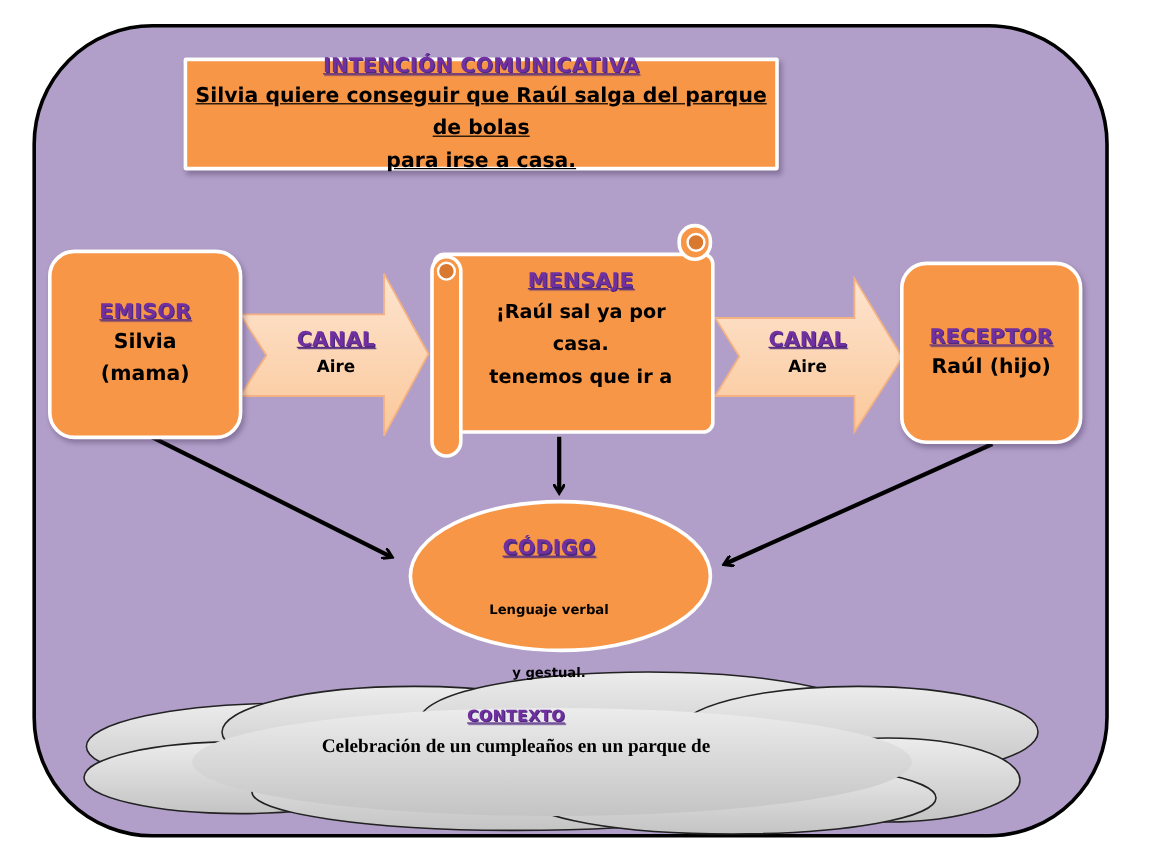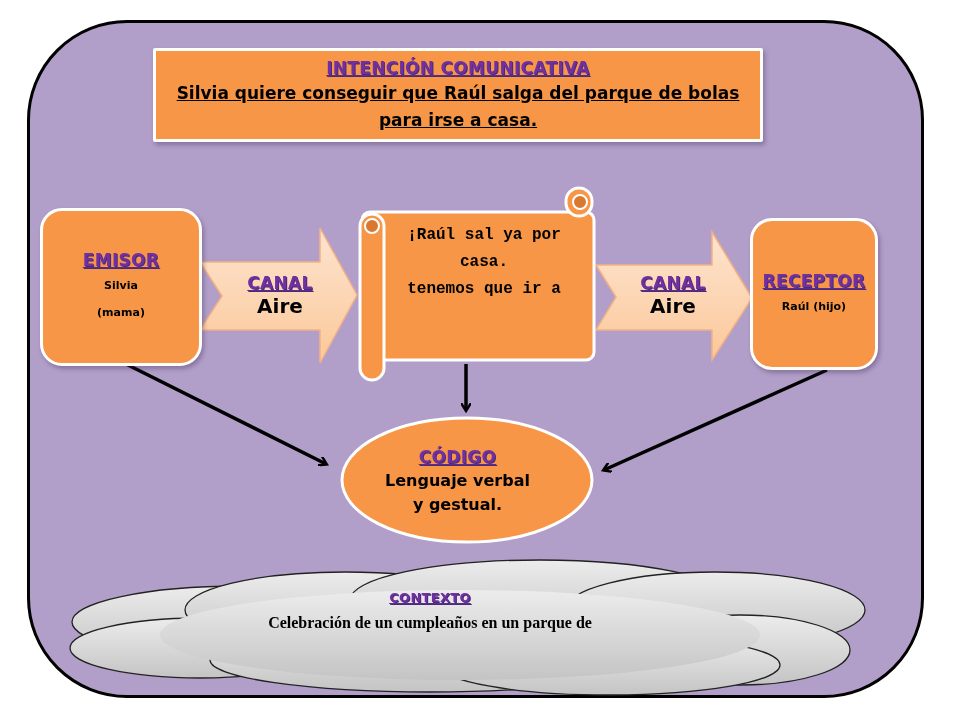--- a/index.html
+++ b/index.html
@@ -13,36 +13,36 @@
   .box {
     position:absolute; background:#f79646; border:3px solid #fff; box-sizing:border-box;
     text-align:center; color:#000; font-weight:bold;
     box-shadow: 2px 3px 4px rgba(60,40,80,0.35);
     display:flex; flex-direction:column; justify-content:center; align-items:center;
   }
   .head {
     color:#7030a0; font-weight:bold; text-decoration:underline; text-decoration-color:#5b2c8a;
     text-shadow: 1px 1px 0 #4a2a7a; letter-spacing:0.3px;
   }
-  .txt { font-size:11px; line-height:27px; }
-  .intent { left:153px; top:48px; width:610px; height:94px; border-radius:2px; }
+  .txt { font-size:17px; line-height:27px; }
+  .intent { left:153px; top:48px; width:496px; height:94px; border-radius:2px; }
   .intent .head { font-size:17px; line-height:24px; }
   .intent .txt { font-size:17px; line-height:27px;text-decoration:underline; }
   .emisor { left:40px; top:208px; width:162px; height:158px; border-radius:22px; }
-  .receptor { left:750px; top:218px; width:128px; height:152px; border-radius:22px; }
+  .receptor { left:750px; top:218px; width:152px; height:152px; border-radius:22px; }
   .emisor .head, .receptor .head { font-size:17px; line-height:24px; }
   .canal-text { position:absolute; text-align:center; font-weight:bold; }
   .canal-text .head { font-size:17px; line-height:22px; }
-  .canal-text .txt { font-size:20px; line-height:24px; }
+  .canal-text .txt { font-size:14px; line-height:24px; }
   .msg-text { position:absolute; left:380px; top:222px; width:208px; text-align:center; font-weight:bold; }
   .msg-text .head { font-size:17px; line-height:24px; }
-  .msg-text .txt { font-size:16px; line-height:27px;font-family:Liberation Mono, monospace; }
+  .msg-text .txt { font-size:16px; line-height:27px; }
   .codigo-text { position:absolute; left:345px; top:445px; width:225px; text-align:center; font-weight:bold; }
   .codigo-text .head { font-size:17px; line-height:24px; }
-  .codigo-text .txt { font-size:16px; line-height:24px; }
+  .codigo-text .txt { font-size:11px; line-height:24px;margin-top:28px; }
   .ctx-text { position:absolute; left:180px; top:586px; width:500px; text-align:center; font-weight:bold; }
   .ctx-text .head { font-size:13px; line-height:24px; }
   .ctx-text .txt { font-size:16px; line-height:25px;font-family:Liberation Serif, serif; }
 </style>
 </head>
 <body>
 
 <div id="stage">
 
   <div class="frame"></div>
@@ -106,20 +106,21 @@
     <div class="txt">Silvia</div>
     <div class="txt">(mama)</div>
   </div>
 
   <div class="canal-text" style="left:230px; top:272px; width:100px;">
     <div class="head">CANAL</div>
     <div class="txt">Aire</div>
   </div>
 
   <div class="msg-text">
+    <div class="head">MENSAJE</div>
     <div class="txt">¡Raúl  sal ya por</div>
     <div class="txt">casa.</div>
     <div class="txt">tenemos que ir a</div>
   </div>
 
   <div class="canal-text" style="left:623px; top:272px; width:100px;">
     <div class="head">CANAL</div>
     <div class="txt">Aire</div>
   </div>
 

